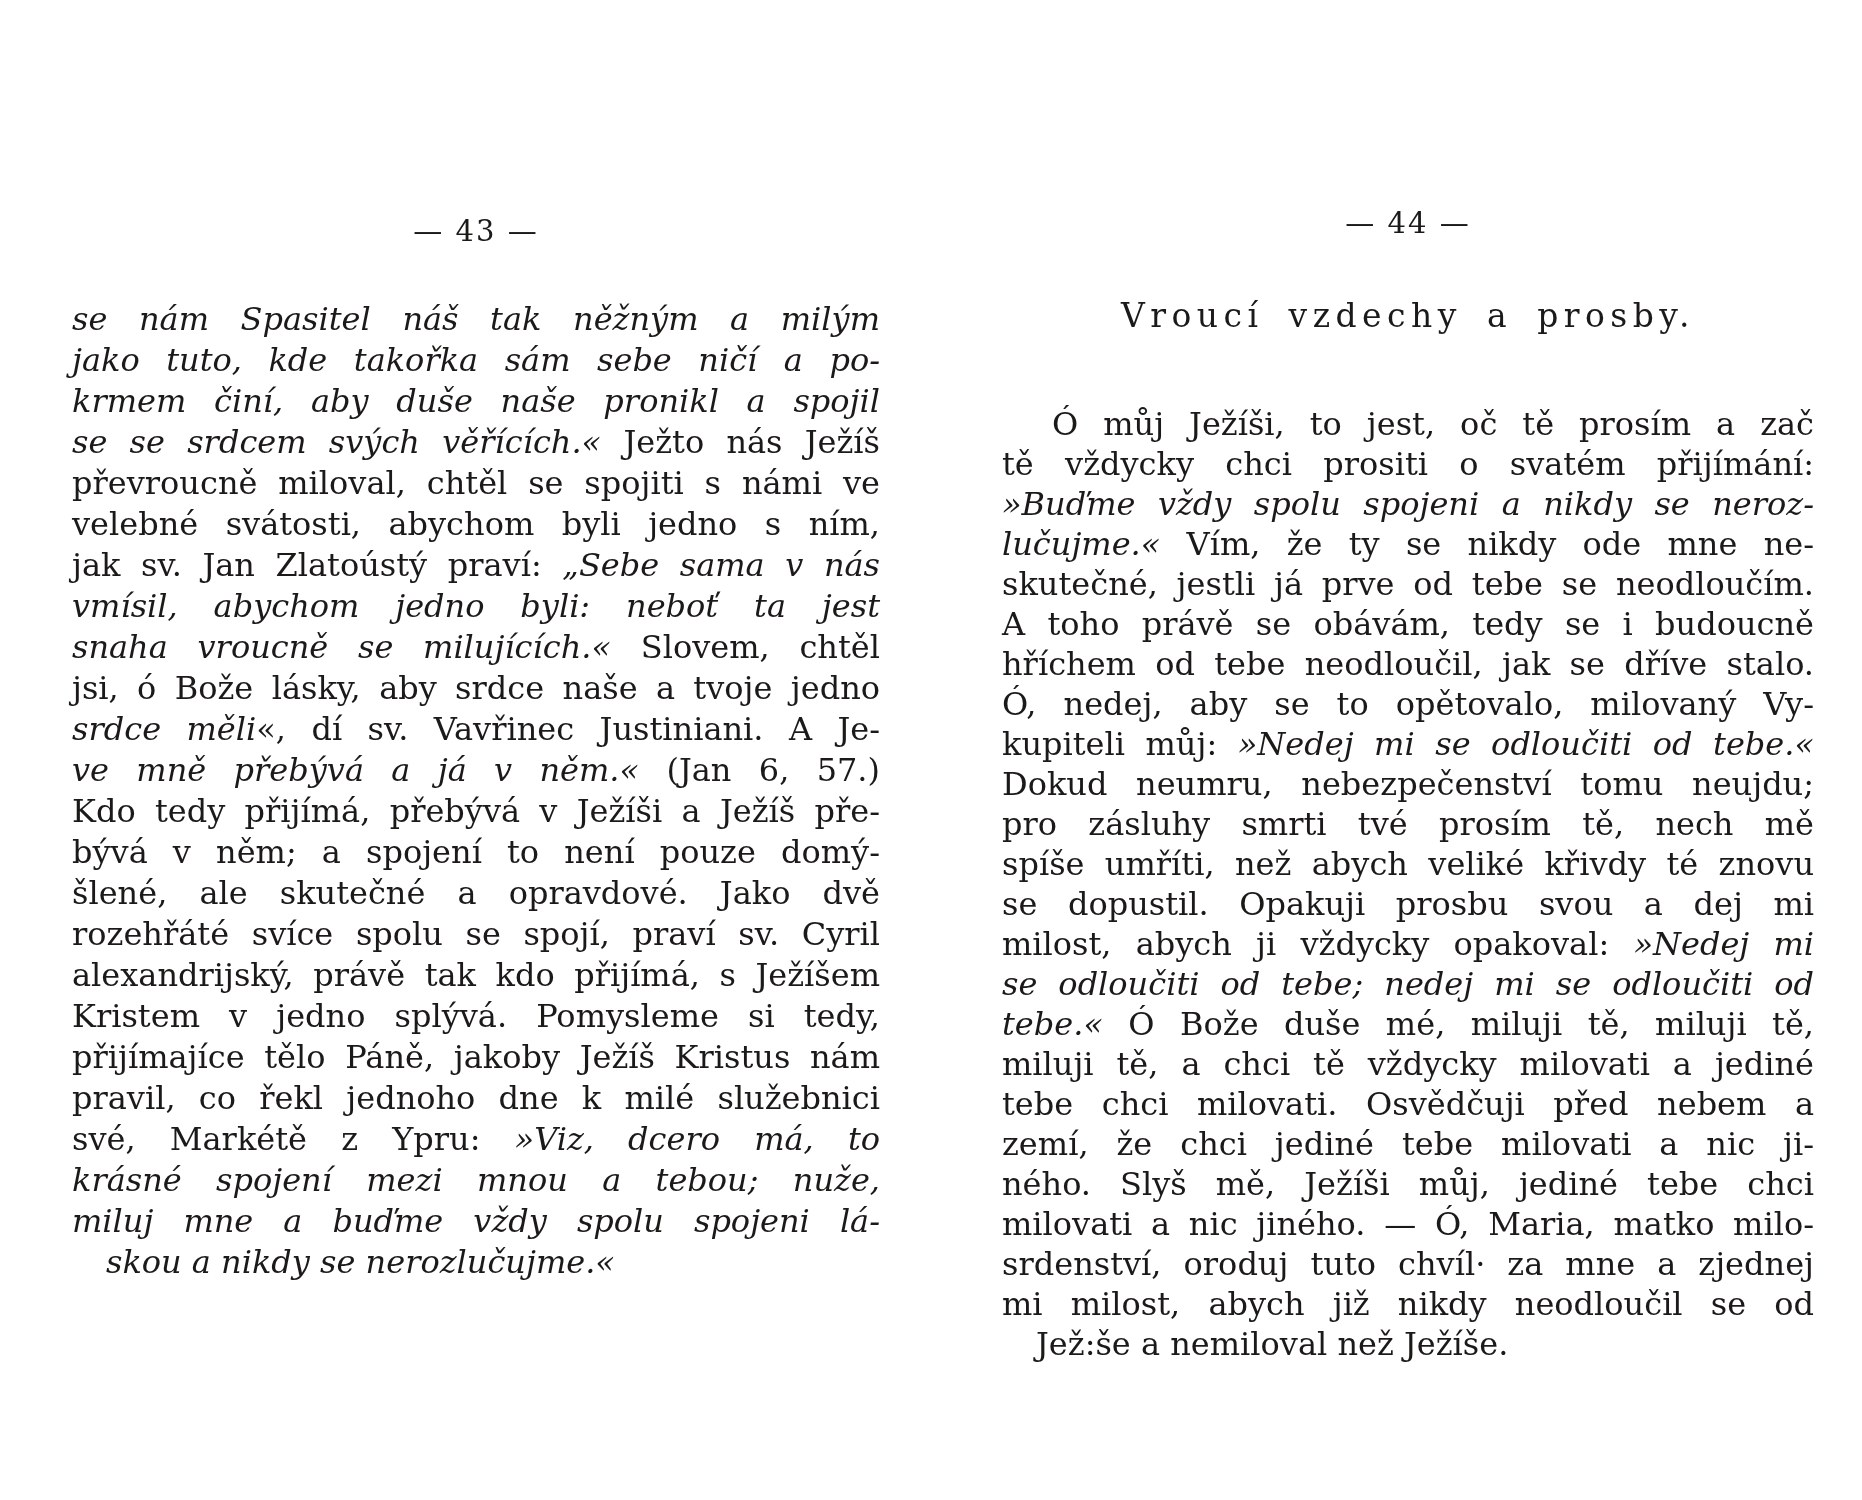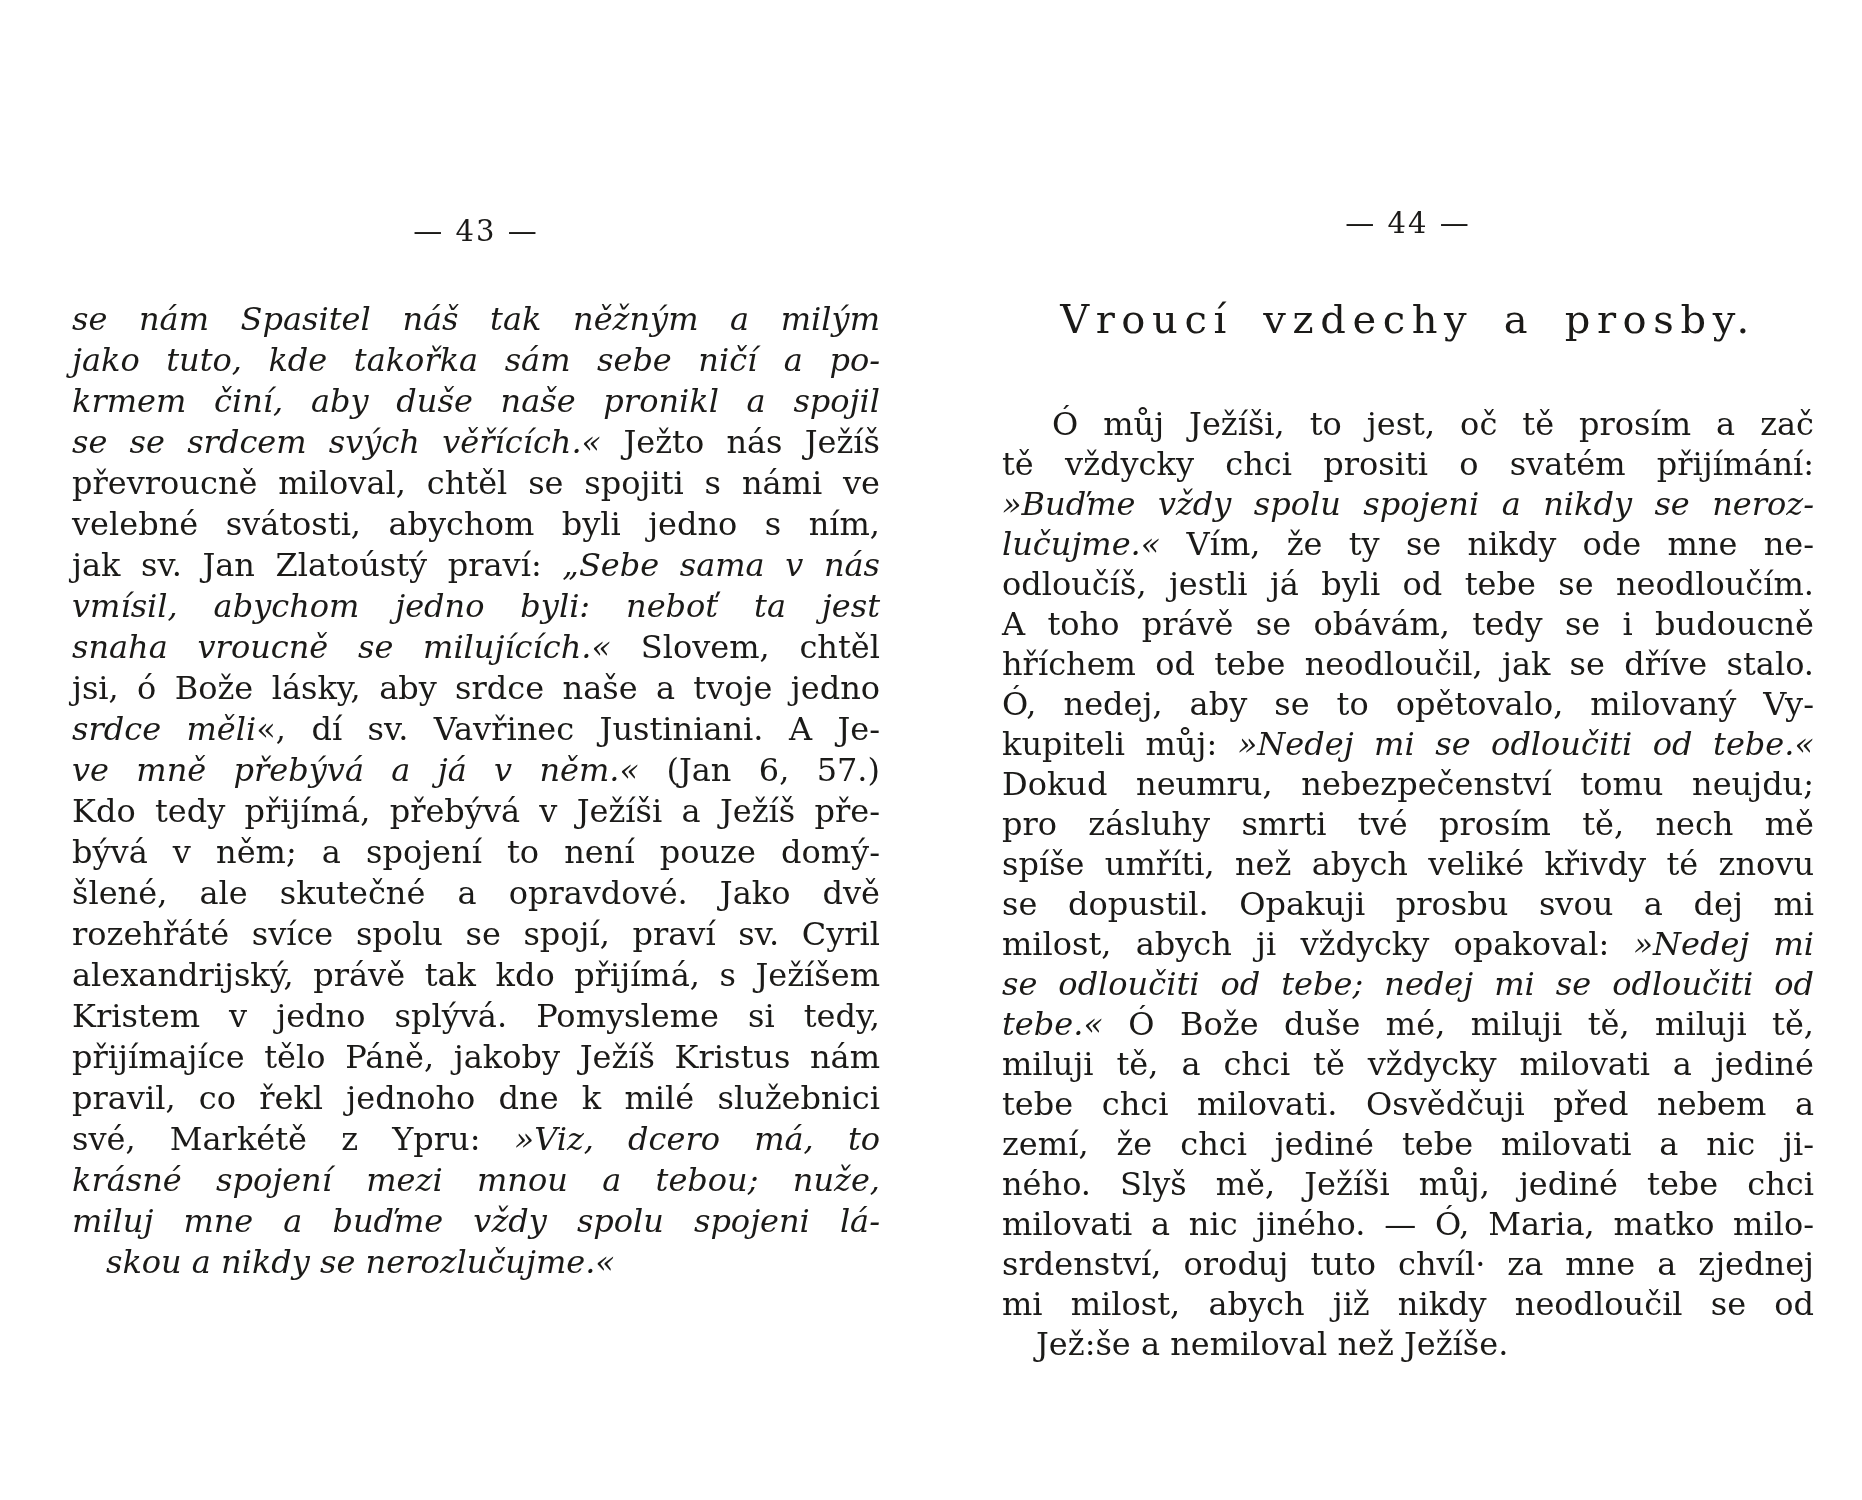--- a/index.html
+++ b/index.html
@@ -36,21 +36,21 @@
   .page-left  .page-header { top: 214px; }
   .page-right .page-header { top: 206px; }
 
   .chapter-heading {
     position: absolute;
     top: 296px;
     left: 0;
     width: 100%;
     margin: 0;
     text-align: center;
-    font-size: 40px;
+    font-size: 33px;
     font-weight: normal;
     letter-spacing: 0.165em;
     word-spacing: 0.28em;
     white-space: nowrap;
   }
 
   .text-block {
     position: absolute;
     left: 0;
     width: 100%;
@@ -110,21 +110,21 @@
   </section>
 
   <section class="page page-right">
     <div class="page-header">— 44 —</div>
     <h1 class="chapter-heading">Vroucí vzdechy a prosby.</h1>
     <div class="text-block" id="right-lines">
         <div class="line indent"><span class="ro">Ó můj Ježíši, to jest, oč tě prosím a zač</span></div>
         <div class="line"><span class="ro">tě vždycky chci prositi o svatém přijímání:</span></div>
         <div class="line"><span class="it">»Buďme vždy spolu spojeni a nikdy se neroz-</span></div>
         <div class="line"><span class="it">lučujme.«</span><span class="ro"> Vím, že ty se nikdy ode mne ne-</span></div>
-        <div class="line"><span class="ro">odloučíš, jestli já byli od tebe se neodloučím.</span></div>
+        <div class="line"><span class="ro">skutečné, jestli já prve od tebe se neodloučím.</span></div>
         <div class="line"><span class="ro">A toho právě se obávám, tedy se i budoucně</span></div>
         <div class="line"><span class="ro">hříchem od tebe neodloučil, jak se dříve stalo.</span></div>
         <div class="line"><span class="ro">Ó, nedej, aby se to opětovalo, milovaný Vy-</span></div>
         <div class="line"><span class="ro">kupiteli můj: </span><span class="it">»Nedej mi se odloučiti od tebe.«</span></div>
         <div class="line"><span class="ro">Dokud neumru, nebezpečenství tomu neujdu;</span></div>
         <div class="line"><span class="ro">pro zásluhy smrti tvé prosím tě, nech mě</span></div>
         <div class="line"><span class="ro">spíše umříti, než abych veliké křivdy té znovu</span></div>
         <div class="line"><span class="ro">se dopustil. Opakuji prosbu svou a dej mi</span></div>
         <div class="line"><span class="ro">milost, abych ji vždycky opakoval: </span><span class="it">»Nedej mi</span></div>
         <div class="line"><span class="it">se odloučiti od tebe; nedej mi se odloučiti od</span></div>

